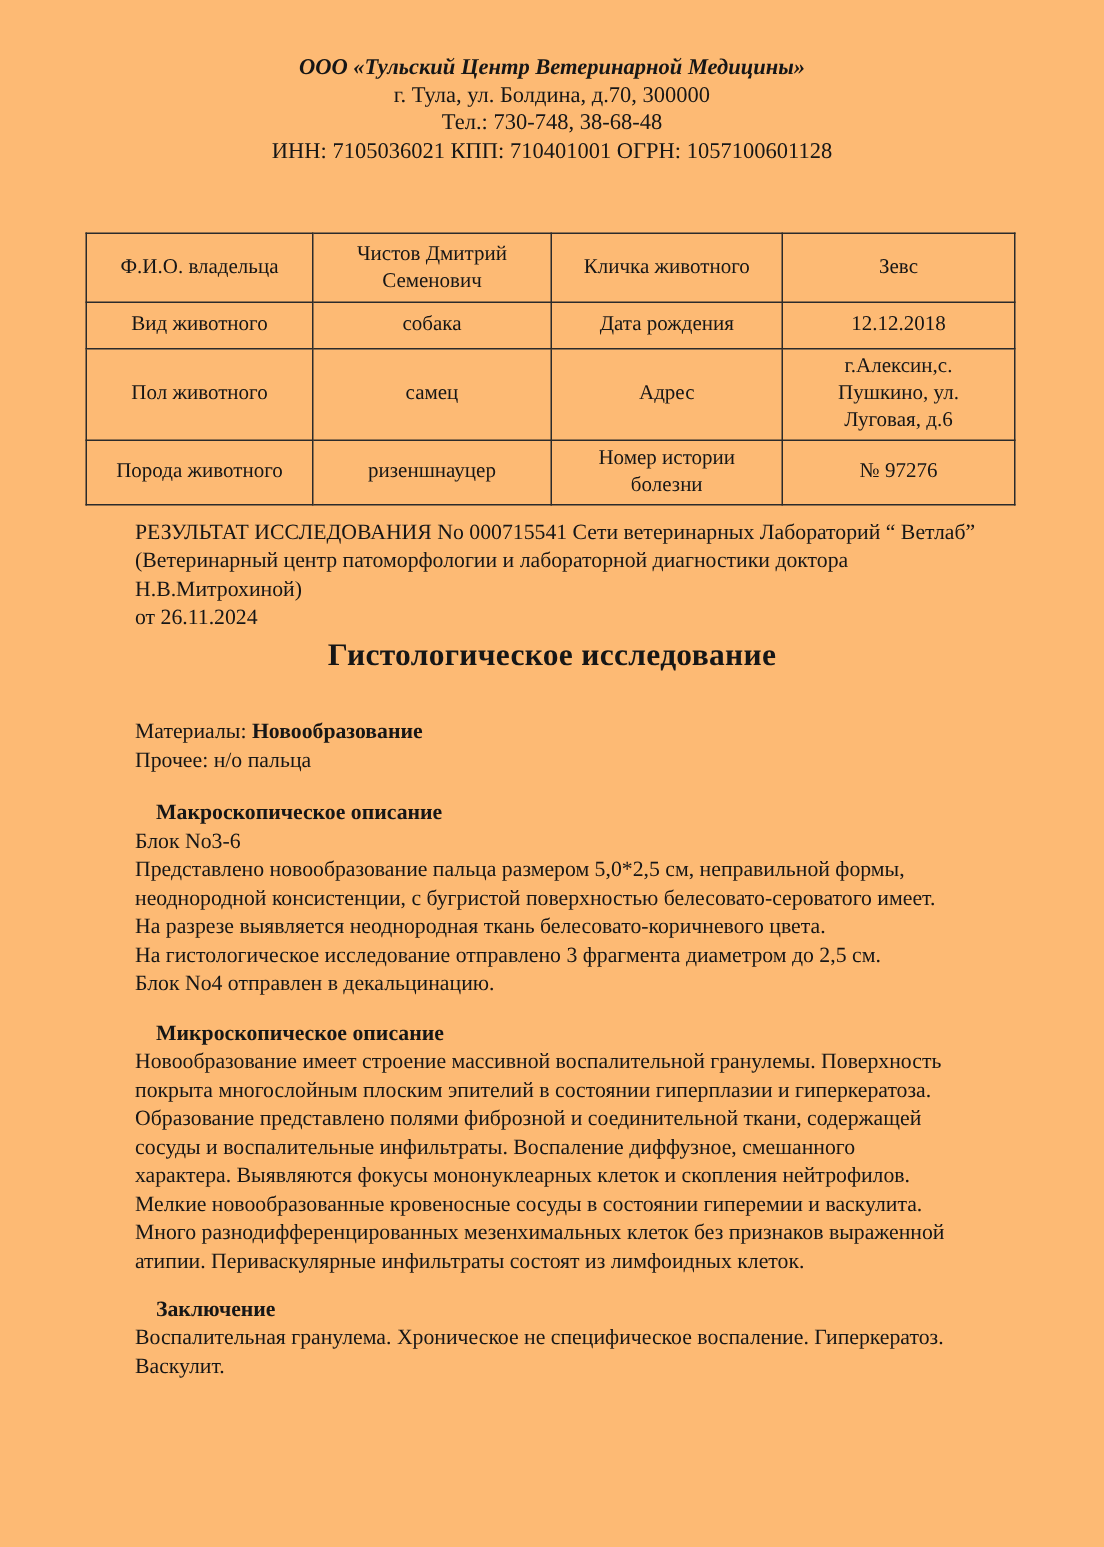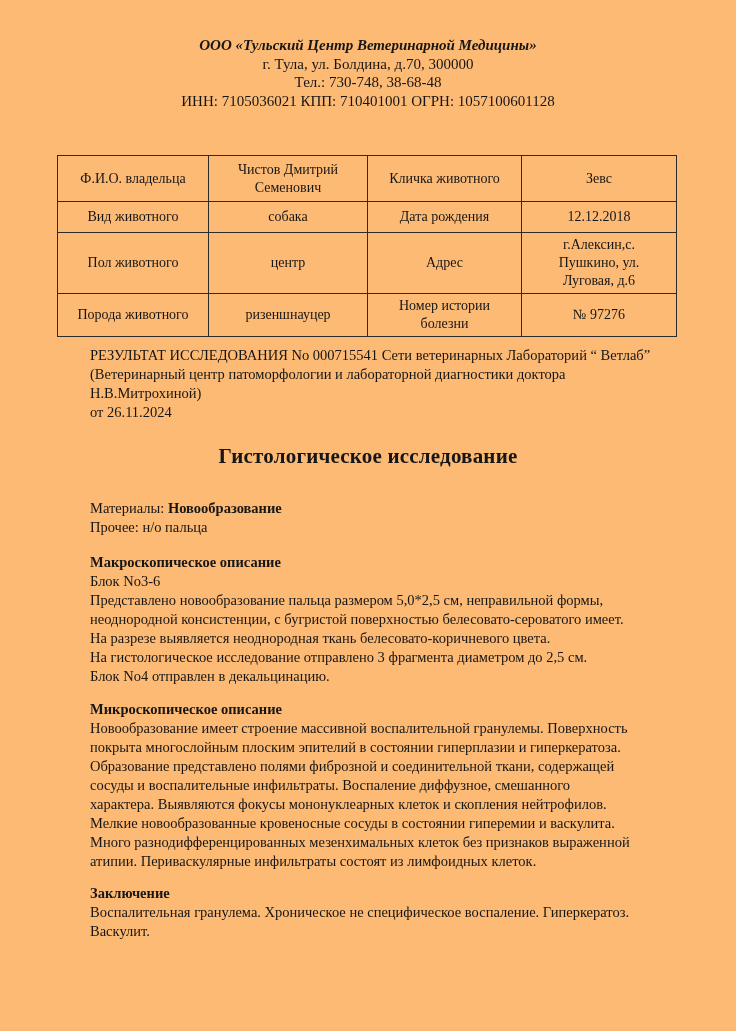--- a/index.html
+++ b/index.html
@@ -48,30 +48,30 @@
 
   
   .bodytext {
     margin-left: 90px;
     margin-right: 70px;
     font-size: 14.5px;
     line-height: 19px;
   }
   .result-block { margin-top: 9px; }
   .doc-title {
-    margin-top: 21px;
+    margin-top: 1px;
     text-align: center;
     font-size: 21px;
     font-weight: bold;
     line-height: 26px;
     letter-spacing: 0.2px;
   }
   .materials-block { margin-top: 30px; }
   .bold { font-weight: bold; }
-  .section-heading { font-weight: bold; }
+  .section-heading { font-weight: bold; margin-left: 14px; }
   .macro-section { margin-top: 16px; }
   .micro-section { margin-top: 14px; }
   .conclusion-section { margin-top: 13px; }
 </style>
 </head>
 <body>
 
 <div class="page">
 
   <div class="letterhead">
@@ -96,21 +96,21 @@
         <td>Зевс</td>
       </tr>
       <tr class="r2">
         <td>Вид животного</td>
         <td>собака</td>
         <td>Дата рождения</td>
         <td>12.12.2018</td>
       </tr>
       <tr class="r3">
         <td>Пол животного</td>
-        <td>центр</td>
+        <td>самец</td>
         <td>Адрес</td>
         <td>г.Алексин,с. Пушкино, ул. Луговая, д.6</td>
       </tr>
       <tr class="r4">
         <td>Порода животного</td>
         <td>ризеншнауцер</td>
         <td>Номер истории болезни</td>
         <td>№ 97276</td>
       </tr>
     </tbody>

